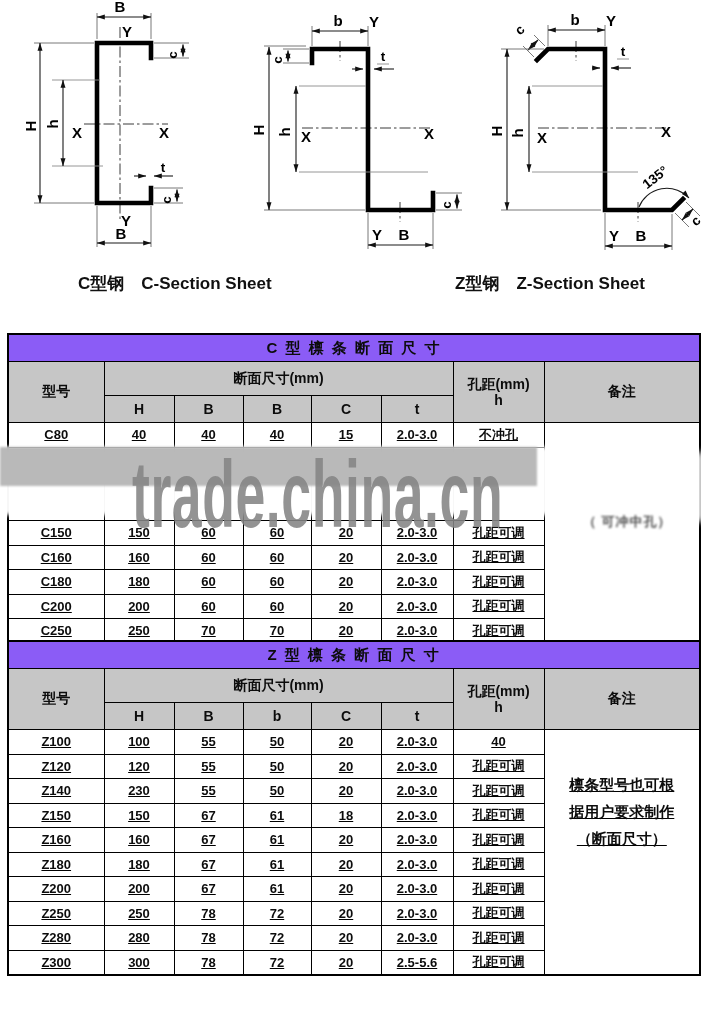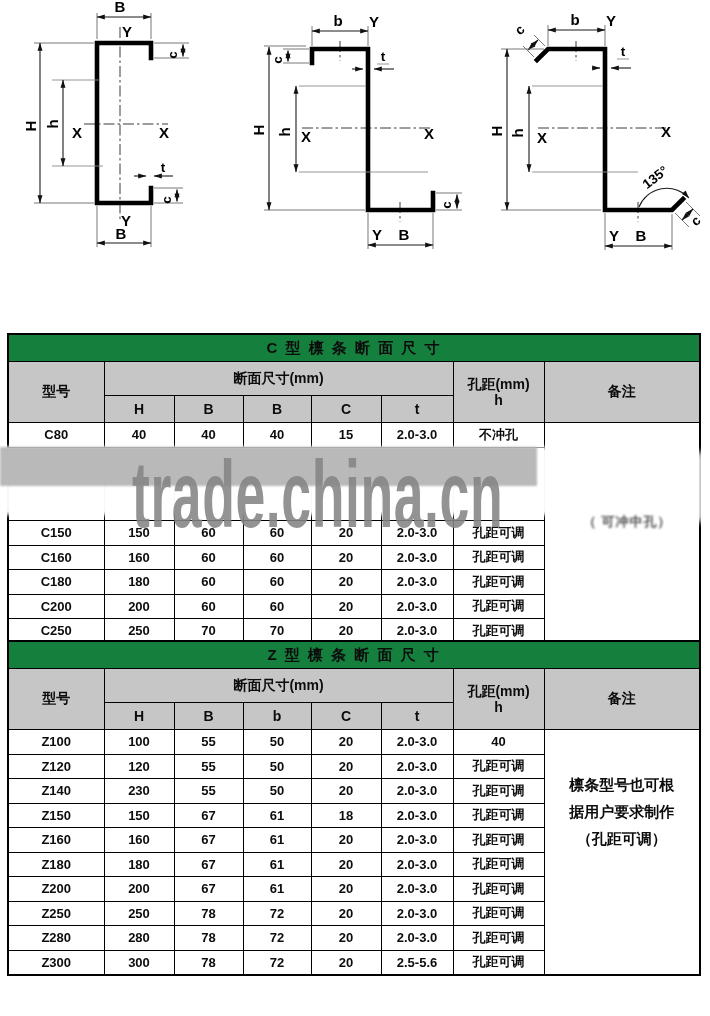--- a/index.html
+++ b/index.html
@@ -18,25 +18,25 @@
 
   
   .caption{position:absolute;top:272px;font-size:17px;font-weight:bold;color:#111;white-space:nowrap;}
   .caption .en{margin-left:17px;}
 
   
   .sheet{position:absolute;left:7px;border-collapse:collapse;table-layout:fixed;width:692px;}
   .sheet,.sheet th,.sheet td{border:1.5px solid #000;}
   .sheet{border-width:2.5px;}
   .sheet th,.sheet td{text-align:center;vertical-align:middle;padding:0;color:#0c0c0c;}
-  .sheet .title th{height:26px;background:#15803d;font-size:15px;font-weight:bold;letter-spacing:2px;}
+  .sheet .title th{height:26px;background:#8b5cf6;font-size:15px;font-weight:bold;letter-spacing:2px;}
   .sheet .hdr1 th{height:33px;background:#c6c6c6;font-size:14px;font-weight:bold;}
   .sheet .hdr2 th{height:26px;background:#c6c6c6;font-size:14px;font-weight:bold;}
   .sheet .hole-h{line-height:16px;}
-  .sheet tbody tr{height:24.5px;}
+  .sheet tbody tr{height:24.5px;text-decoration:underline;}
   .sheet tbody tr.blankrow{height:73.5px;}
   .sheet tbody td{font-size:13px;font-weight:bold;}
   .sheet td.remark{font-size:15px;font-weight:bold;}
   .sheet td.remark div{line-height:27px;}
   #z-table td.remark .pad{padding-bottom:80px;}
   #c-table{top:333px;}
   #z-table{top:640px;}
 
   
   .wash{position:absolute;left:0;top:447px;width:560px;height:68px;background:rgba(255,255,255,0.97);
@@ -201,20 +201,26 @@
       <text class="dls" transform="translate(699 224) rotate(-45)" text-anchor="middle">c</text>
 
       <line class="ext" x1="605" y1="213" x2="605" y2="250"></line>
         <line class="ext" x1="672" y1="214" x2="672" y2="250"></line>
       <line class="dim" x1="605" y1="246" x2="672" y2="246" marker-start="url(#ar)" marker-end="url(#ar)"></line>
       <text class="dl" x="614" y="241" text-anchor="middle">Y</text>
       <text class="dl" x="641" y="241" text-anchor="middle">B</text>
     </g>
   </svg>
 
+  <div class="caption" style="left:78px;">
+    <span>C型钢</span><span class="en">C-Section Sheet</span>
+  </div>
+  <div class="caption" style="left:455px;">
+    <span>Z型钢</span><span class="en">Z-Section Sheet</span>
+  </div>
 
   <table class="sheet" id="c-table">
     <colgroup>
         <col style="width:96px">
         <col style="width:70px">
         <col style="width:69px">
         <col style="width:68px">
         <col style="width:70px">
         <col style="width:72px">
         <col style="width:91px">
@@ -349,21 +355,21 @@
           <td>100</td>
           <td>55</td>
           <td>50</td>
           <td>20</td>
           <td>2.0-3.0</td>
           <td>40</td>
           <td rowspan="10" class="remark">
             <div class="pad">
               <div>檩条型号也可根</div>
               <div>据用户要求制作</div>
-              <div>（孔距可调）</div>
+              <div>（断面尺寸）</div>
             </div>
           </td>
         </tr>
         <tr>
           <td>Z120</td>
           <td>120</td>
           <td>55</td>
           <td>50</td>
           <td>20</td>
           <td>2.0-3.0</td>

